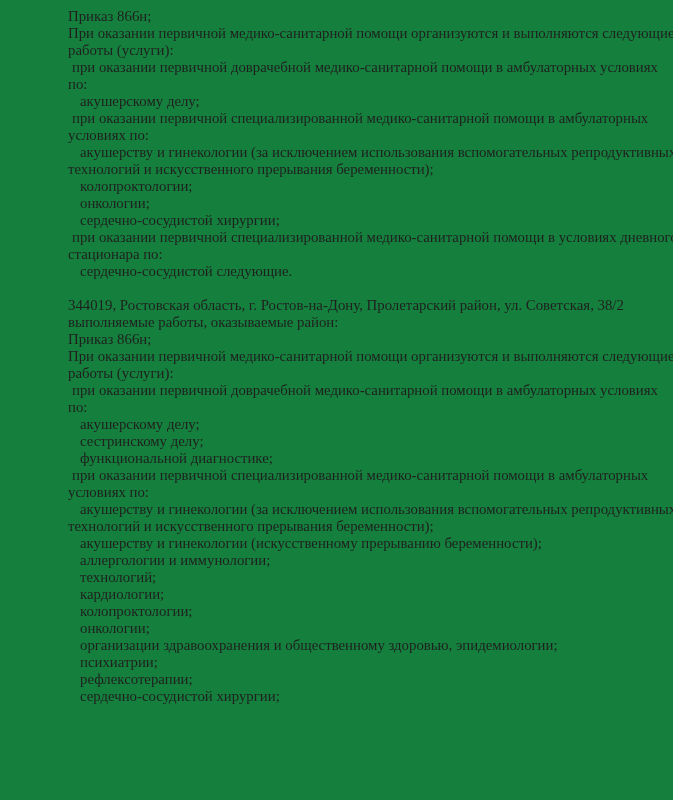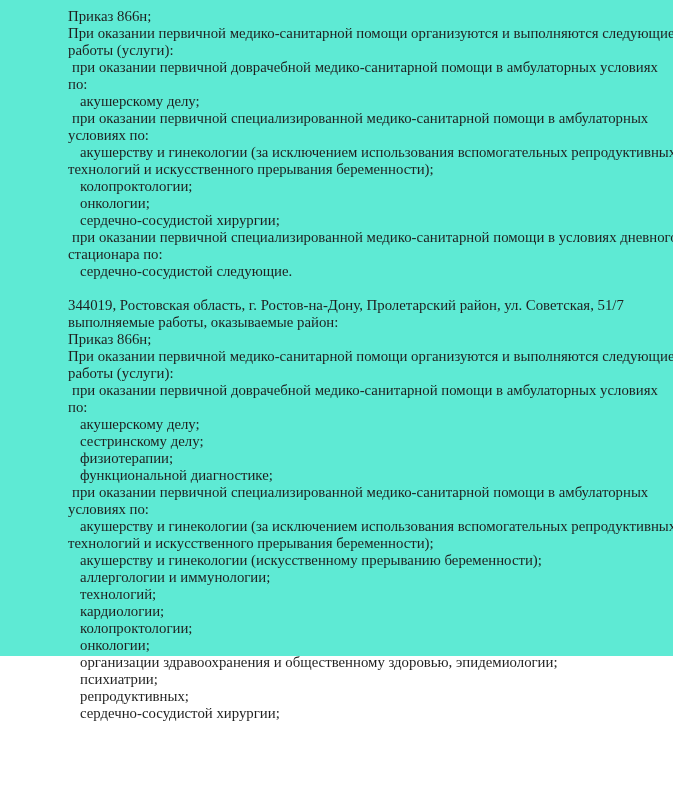--- a/index.html
+++ b/index.html
@@ -7,22 +7,22 @@
     padding: 0;
     background: #ffffff;
   }
   body {
     width: 673px;
     height: 800px;
     overflow: hidden;
   }
   .page {
     width: 673px;
-    height: 656px;
-    background: #5eead4;
+    height: 800px;
+    background: #15803d;
     box-sizing: border-box;
   }
   .doc {
     padding: 8px 0 0 68px;
     font-family: "Liberation Serif", "DejaVu Serif", serif;
     font-size: 14.8px;
     line-height: 17px;
     color: #1f1f1f;
   }
   .doc-section + .doc-section {
@@ -52,40 +52,39 @@
         <div class="doc-line i2">акушерству и гинекологии (за исключением использования вспомогательных репродуктивных</div>
         <div class="doc-line i0">технологий и искусственного прерывания беременности);</div>
         <div class="doc-line i2">колопроктологии;</div>
         <div class="doc-line i2">онкологии;</div>
         <div class="doc-line i2">сердечно-сосудистой хирургии;</div>
         <div class="doc-line i1">при оказании первичной специализированной медико-санитарной помощи в условиях дневного</div>
         <div class="doc-line i0">стационара по:</div>
         <div class="doc-line i2">сердечно-сосудистой следующие.</div>
       </div>
       <div class="doc-section">
-        <div class="doc-line i0">344019, Ростовская область, г. Ростов-на-Дону, Пролетарский район, ул. Советская, 51/7</div>
+        <div class="doc-line i0">344019, Ростовская область, г. Ростов-на-Дону, Пролетарский район, ул. Советская, 38/2</div>
         <div class="doc-line i0">выполняемые работы, оказываемые район:</div>
         <div class="doc-line i0">Приказ 866н;</div>
         <div class="doc-line i0">При оказании первичной медико-санитарной помощи организуются и выполняются следующие</div>
         <div class="doc-line i0">работы (услуги):</div>
         <div class="doc-line i1">при оказании первичной доврачебной медико-санитарной помощи в амбулаторных условиях</div>
         <div class="doc-line i0">по:</div>
         <div class="doc-line i2">акушерскому делу;</div>
         <div class="doc-line i2">сестринскому делу;</div>
-        <div class="doc-line i2">физиотерапии;</div>
         <div class="doc-line i2">функциональной диагностике;</div>
         <div class="doc-line i1">при оказании первичной специализированной медико-санитарной помощи в амбулаторных</div>
         <div class="doc-line i0">условиях по:</div>
         <div class="doc-line i2">акушерству и гинекологии (за исключением использования вспомогательных репродуктивных</div>
         <div class="doc-line i0">технологий и искусственного прерывания беременности);</div>
         <div class="doc-line i2">акушерству и гинекологии (искусственному прерыванию беременности);</div>
         <div class="doc-line i2">аллергологии и иммунологии;</div>
         <div class="doc-line i2">технологий;</div>
         <div class="doc-line i2">кардиологии;</div>
         <div class="doc-line i2">колопроктологии;</div>
         <div class="doc-line i2">онкологии;</div>
         <div class="doc-line i2">организации здравоохранения и общественному здоровью, эпидемиологии;</div>
         <div class="doc-line i2">психиатрии;</div>
-        <div class="doc-line i2">репродуктивных;</div>
+        <div class="doc-line i2">рефлексотерапии;</div>
         <div class="doc-line i2">сердечно-сосудистой хирургии;</div>
       </div>
     </div>
 </div>
 
 </body></html>

